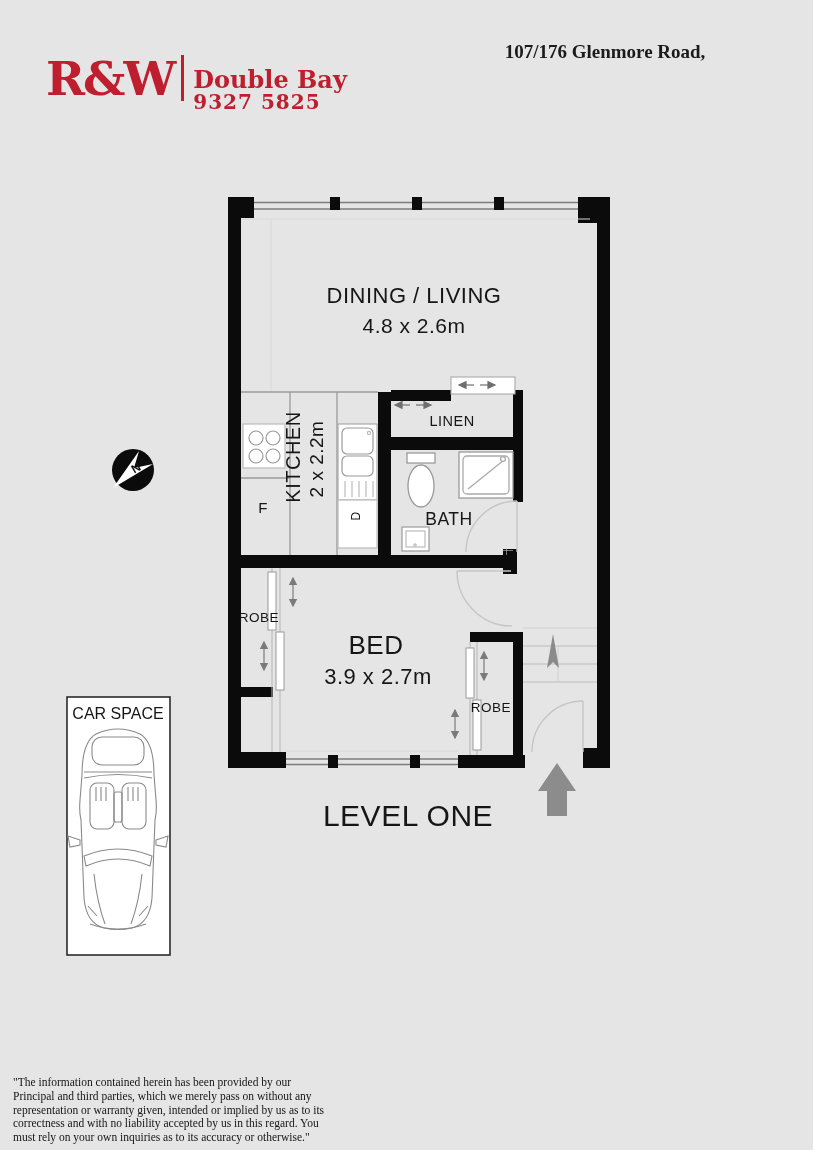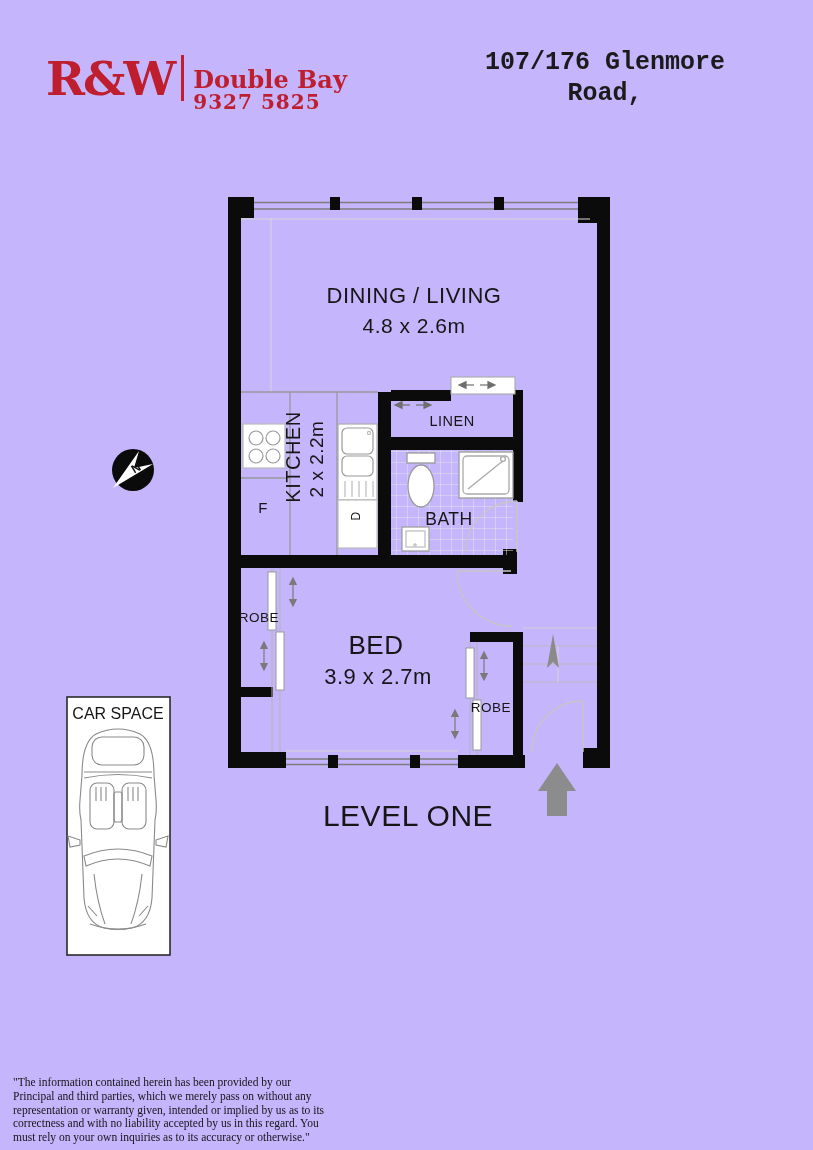--- a/index.html
+++ b/index.html
@@ -1,26 +1,26 @@
 <!DOCTYPE html>
 <html><head>
 <meta charset="utf-8">
 <style>
   html,body{margin:0;padding:0;background:#fff;}
-  .page{position:relative;width:813px;height:1150px;background:#c4b5fd;overflow:hidden;
+  .page{position:relative;width:813px;height:1150px;background:#e5e5e5;overflow:hidden;
         font-family:"Liberation Sans",sans-serif;}
   
   .logo{position:absolute;left:46px;top:44px;display:flex;align-items:center;color:#be1e2d;}
   .logo-rw{font-family:"DejaVu Serif",serif;font-weight:bold;font-size:47px;letter-spacing:-2px;line-height:1;}
   .logo-divider{width:3px;height:46px;background:#be1e2d;margin:0 9px 0 7px;}
   .logo-right{display:flex;flex-direction:column;font-family:"DejaVu Serif",serif;font-weight:bold;line-height:1.0;margin-top:24px;}
   .logo-office{font-size:24px;letter-spacing:0px;}
   .logo-phone{font-size:20px;letter-spacing:1px;}
-  .address{position:absolute;left:440px;top:48px;width:330px;text-align:center;
-           font-family:Liberation Mono, monospace;font-weight:600;font-size:25px;
+  .address{position:absolute;left:440px;top:40px;width:330px;text-align:center;
+           font-family:Liberation Serif, serif;font-weight:600;font-size:19px;
            color:#1b1b1b;line-height:1.22;}
   
   .plan-svg{position:absolute;left:0;top:0;}
   .plan-svg text{font-family:"Liberation Sans",sans-serif;fill:#161616;}
   
   .disclaimer{position:absolute;left:13px;top:1076px;width:320px;
               font-family:"Liberation Serif",serif;font-size:11.5px;line-height:1.2;color:#151515;}
 </style>
 </head>
 <body>

